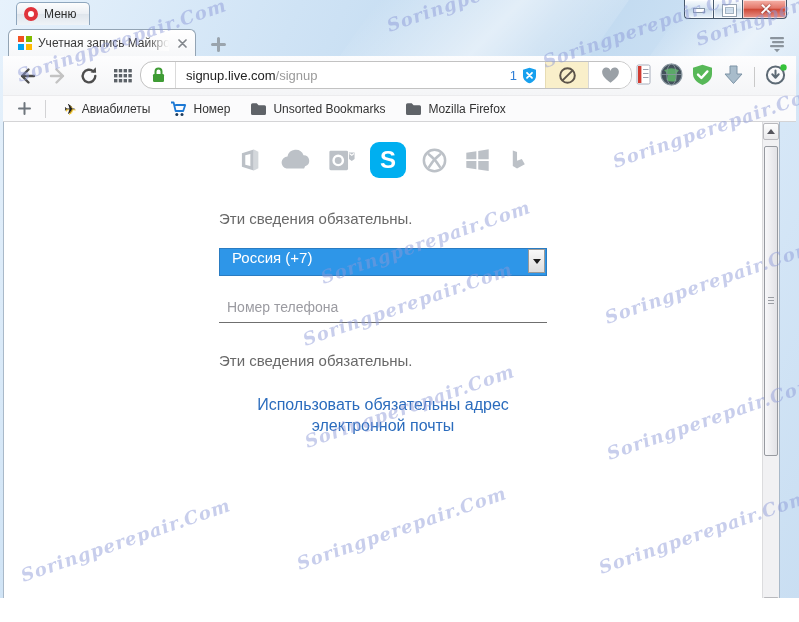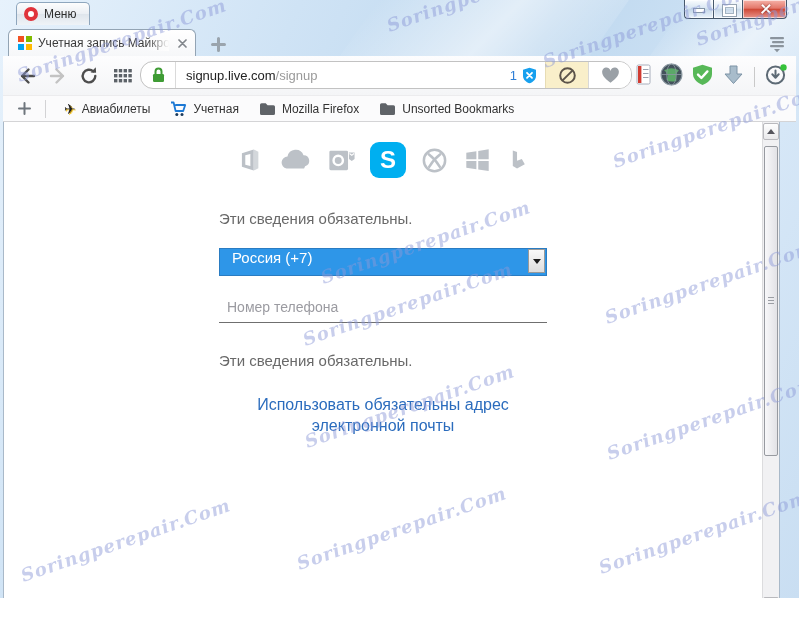--- a/index.html
+++ b/index.html
@@ -282,33 +282,33 @@
     <span class="bm-item">
       <span class="plane-glyph">✈</span>
       <span>Авиабилеты</span>
     </span>
     <span class="bm-item">
       <svg width="17" height="16" viewBox="0 0 17 16">
           <path d="M1 1.5 h2.6 l2 8.5 h7.6 l2 -6 H5.2" fill="none" stroke="#1c78d4" stroke-width="1.8" stroke-linejoin="round"></path>
           <circle cx="6.8" cy="13.4" r="1.5" fill="#1a3a5c"></circle>
           <circle cx="12" cy="13.4" r="1.5" fill="#1a3a5c"></circle>
         </svg>
-      <span>Учетная</span>
+      <span>Номер</span>
     </span>
     <span class="bm-item">
       <svg width="17" height="14" viewBox="0 0 17 14">
           <path d="M1 2.8 A1.6 1.6 0 0 1 2.6 1.2 h4.1 l1.9 2 h5.9 A1.5 1.5 0 0 1 16 4.7 v6.8 A1.5 1.5 0 0 1 14.5 13 h-12 A1.5 1.5 0 0 1 1 11.5 Z" fill="#5f6368"></path>
         </svg>
-      <span>Mozilla Firefox</span>
+      <span>Unsorted Bookmarks</span>
     </span>
     <span class="bm-item">
       <svg width="17" height="14" viewBox="0 0 17 14">
           <path d="M1 2.8 A1.6 1.6 0 0 1 2.6 1.2 h4.1 l1.9 2 h5.9 A1.5 1.5 0 0 1 16 4.7 v6.8 A1.5 1.5 0 0 1 14.5 13 h-12 A1.5 1.5 0 0 1 1 11.5 Z" fill="#5f6368"></path>
         </svg>
-      <span>Unsorted Bookmarks</span>
+      <span>Mozilla Firefox</span>
     </span>
   </div>
 
   <div class="page-frame">
     <div class="page">
       <div class="services">
         <span class="svc">
           <svg width="27" height="30" viewBox="0 0 32 32">
               <path d="M7 8 L21 3.5 V28.5 L7 24 Z" fill="#bcc1c7"></path>
               <path d="M21 3.5 L26.5 6.2 V25.8 L21 28.5 Z" fill="#d3d7db"></path>

